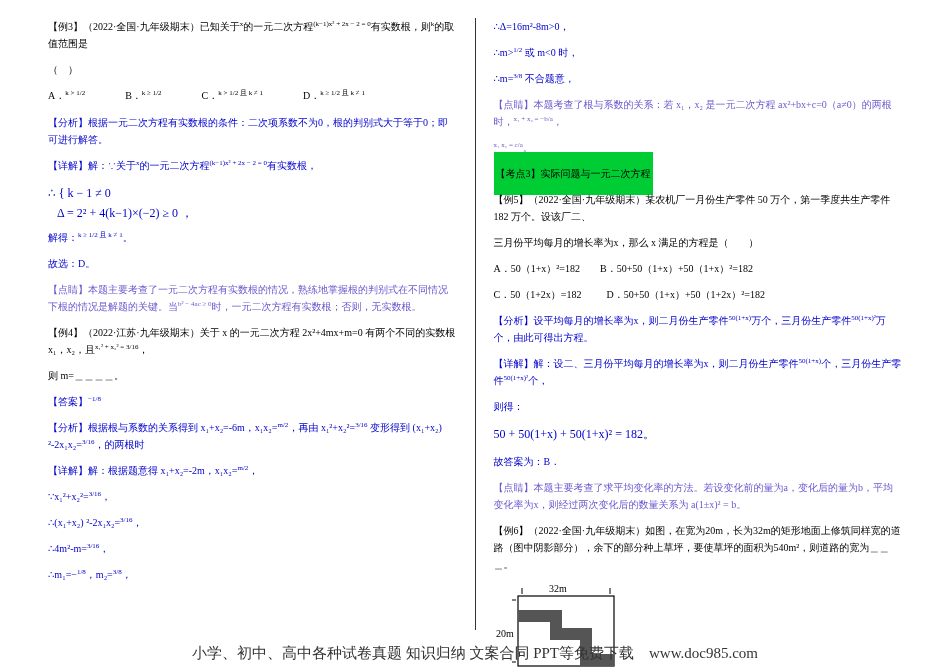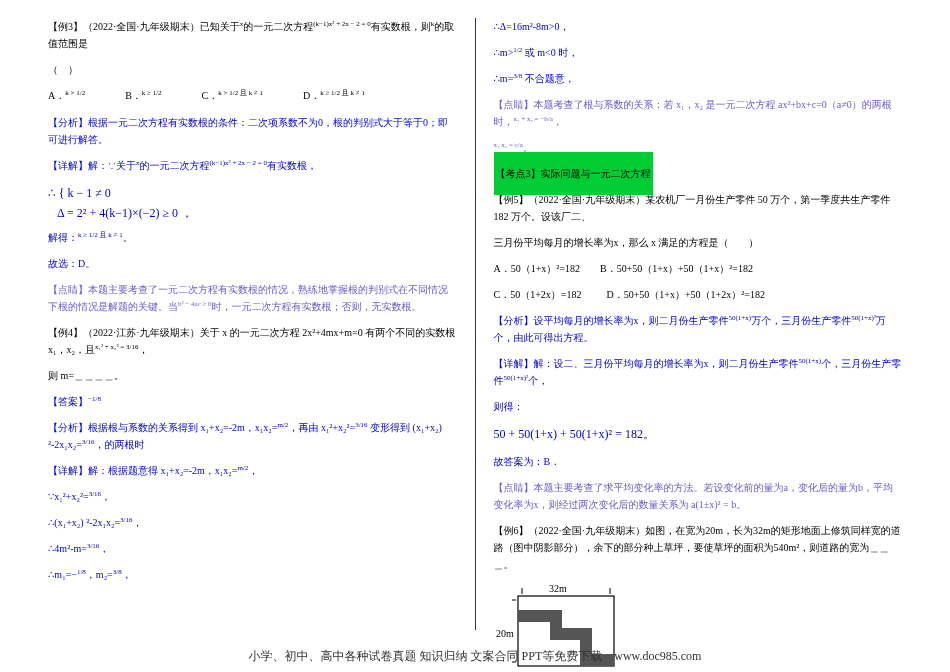--- a/index.html
+++ b/index.html
@@ -30,21 +30,21 @@
   .blue { color: #0000cd; }
   .purple { color: #6a5acd; }
   .hl { background: #00cc33; color: #000; padding: 16px 2px; font-weight: 500; }
   .choices { display: flex; gap: 40px; margin-bottom: 10px; }
   .choice-item { white-space: nowrap; }
   .footer {
     position: absolute;
     bottom: 6px;
     width: 950px;
     text-align: center;
-    font-size: 12px;
+    font-size: 15px;
     color: #333;
   }
   .diagram {
     margin-top: 4px;
   }
   .small { font-size: 12px; }
   .supinline { font-size: 7px; vertical-align: super; }
 </style>
 </head>
 <body>
@@ -95,21 +95,21 @@
     <div class="line">
       <span>【例4】（2022·江苏·九年级期末）关于 x 的一元二次方程 2x²+4mx+m=0 有两个不同的实数根 x₁，x₂，且</span><span class="supinline">x₁² + x₂² = 3/16</span><span>，</span>
     </div>
     <div class="line">则 m=＿＿＿＿。</div>
 
     <div class="line blue">
       <span>【答案】</span><span class="supinline">−1/8</span>
     </div>
 
     <div class="line blue">
-      <span>【分析】</span><span>根据根与系数的关系得到 x₁+x₂=-2m，x₁x₂=</span><span class="supinline">m/2</span><span>，再由 x₁²+x₂²=</span><span class="supinline">3/16</span><span> 变形得到 (x₁+x₂) ²-2x₁x₂=</span><span class="supinline">3/16</span><span>，的两根时</span>
+      <span>【分析】</span><span>根据根与系数的关系得到 x₁+x₂=-6m，x₁x₂=</span><span class="supinline">m/2</span><span>，再由 x₁²+x₂²=</span><span class="supinline">3/16</span><span> 变形得到 (x₁+x₂) ²-2x₁x₂=</span><span class="supinline">3/16</span><span>，的两根时</span>
     </div>
 
     <div class="line blue">
       <span>【详解】</span><span>解：根据题意得 x₁+x₂=-2m，x₁x₂=</span><span class="supinline">m/2</span><span>，</span>
     </div>
 
     <div class="line blue">
       <span>∵x₁²+x₂²=</span><span class="supinline">3/16</span><span>，</span>
     </div>
     <div class="line blue">

